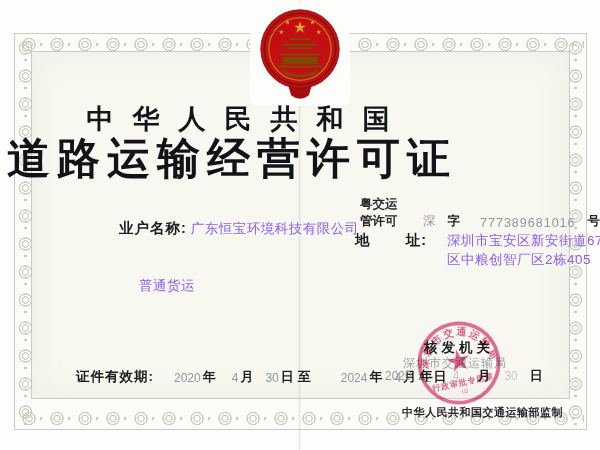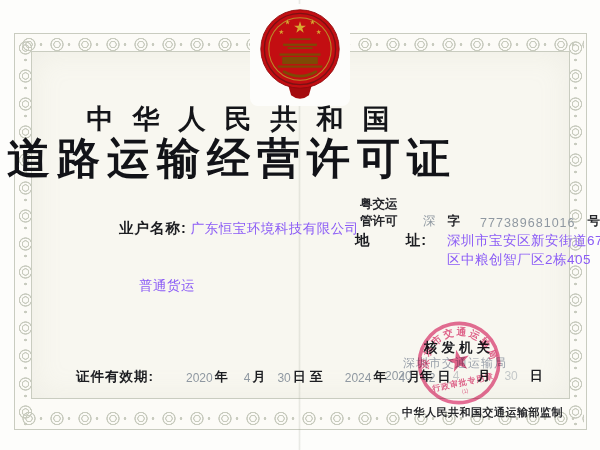--- a/index.html
+++ b/index.html
@@ -84,24 +84,24 @@
   .addr-values{margin-left:20px;width:150px;line-height:19px;}
   .addr-values div{white-space:nowrap;}
   .row-scope{position:absolute;left:119px;top:277px;display:flex;align-items:baseline;}
   .row-scope .field-value{margin-left:20px;}
 
   
   .validity{
     position:absolute;left:76px;top:368px;display:flex;align-items:baseline;
     font-size:13px;font-weight:bold;color:#1c1d21;
   }
-  .validity .lab{font-size:13.5px;letter-spacing:1px;margin-right:32px;}
+  .validity .lab{font-size:13.5px;letter-spacing:1px;margin-right:20px;}
   .validity .n{color:#8f98a1;font-weight:normal;font-size:12px;position:relative;top:1px;}
   .validity .u{margin:0 2px;}
-  .sp2{margin-left:14px;} .sp3{margin-left:10px;} .sp4{margin-left:20px;}
+  .sp2{margin-left:14px;} .sp3{margin-left:10px;} .sp4{margin-left:28px;}
 
   
   .issuer-label{
     position:absolute;left:424px;top:339px;
     font-size:13.5px;font-weight:bold;letter-spacing:4px;color:#1c1d21;
   }
   .issuer-name{
     position:absolute;left:403px;top:355px;
     font-size:12px;color:#9aa1ab;letter-spacing:1px;
   }

